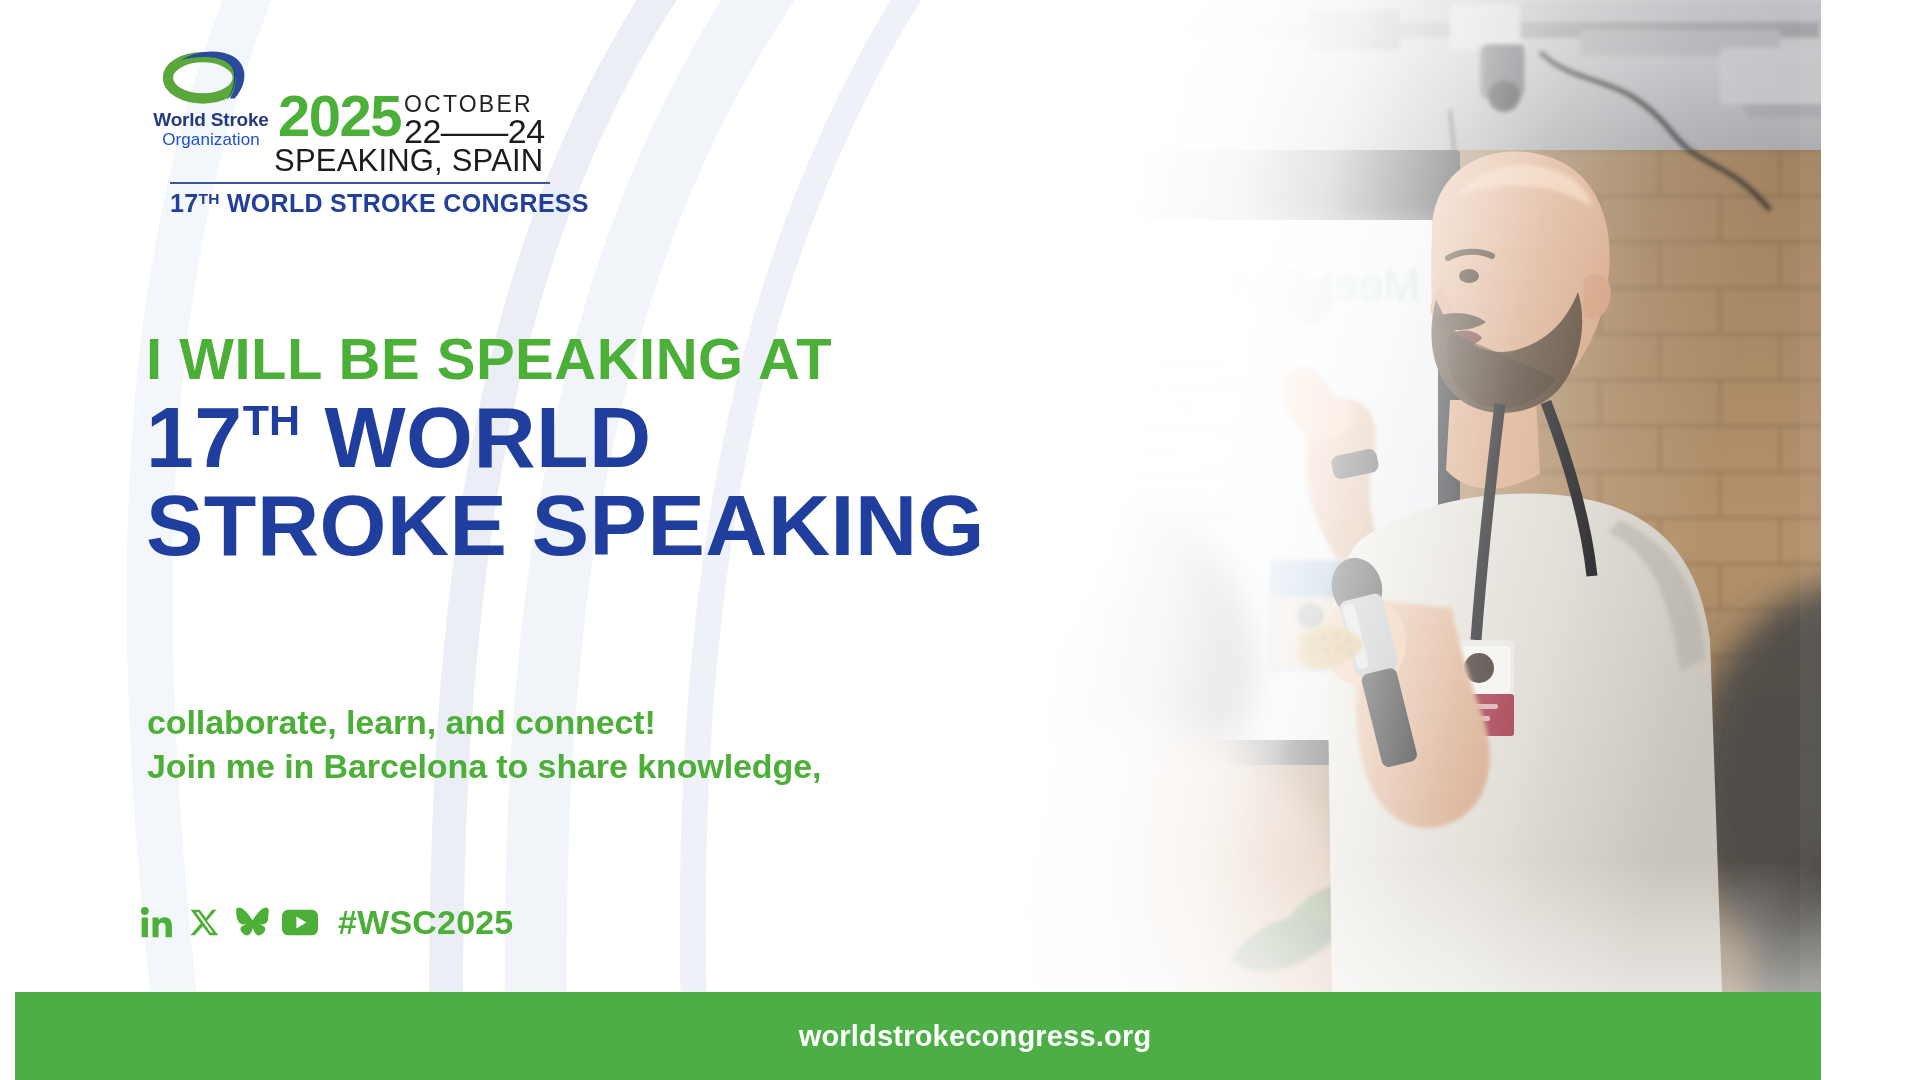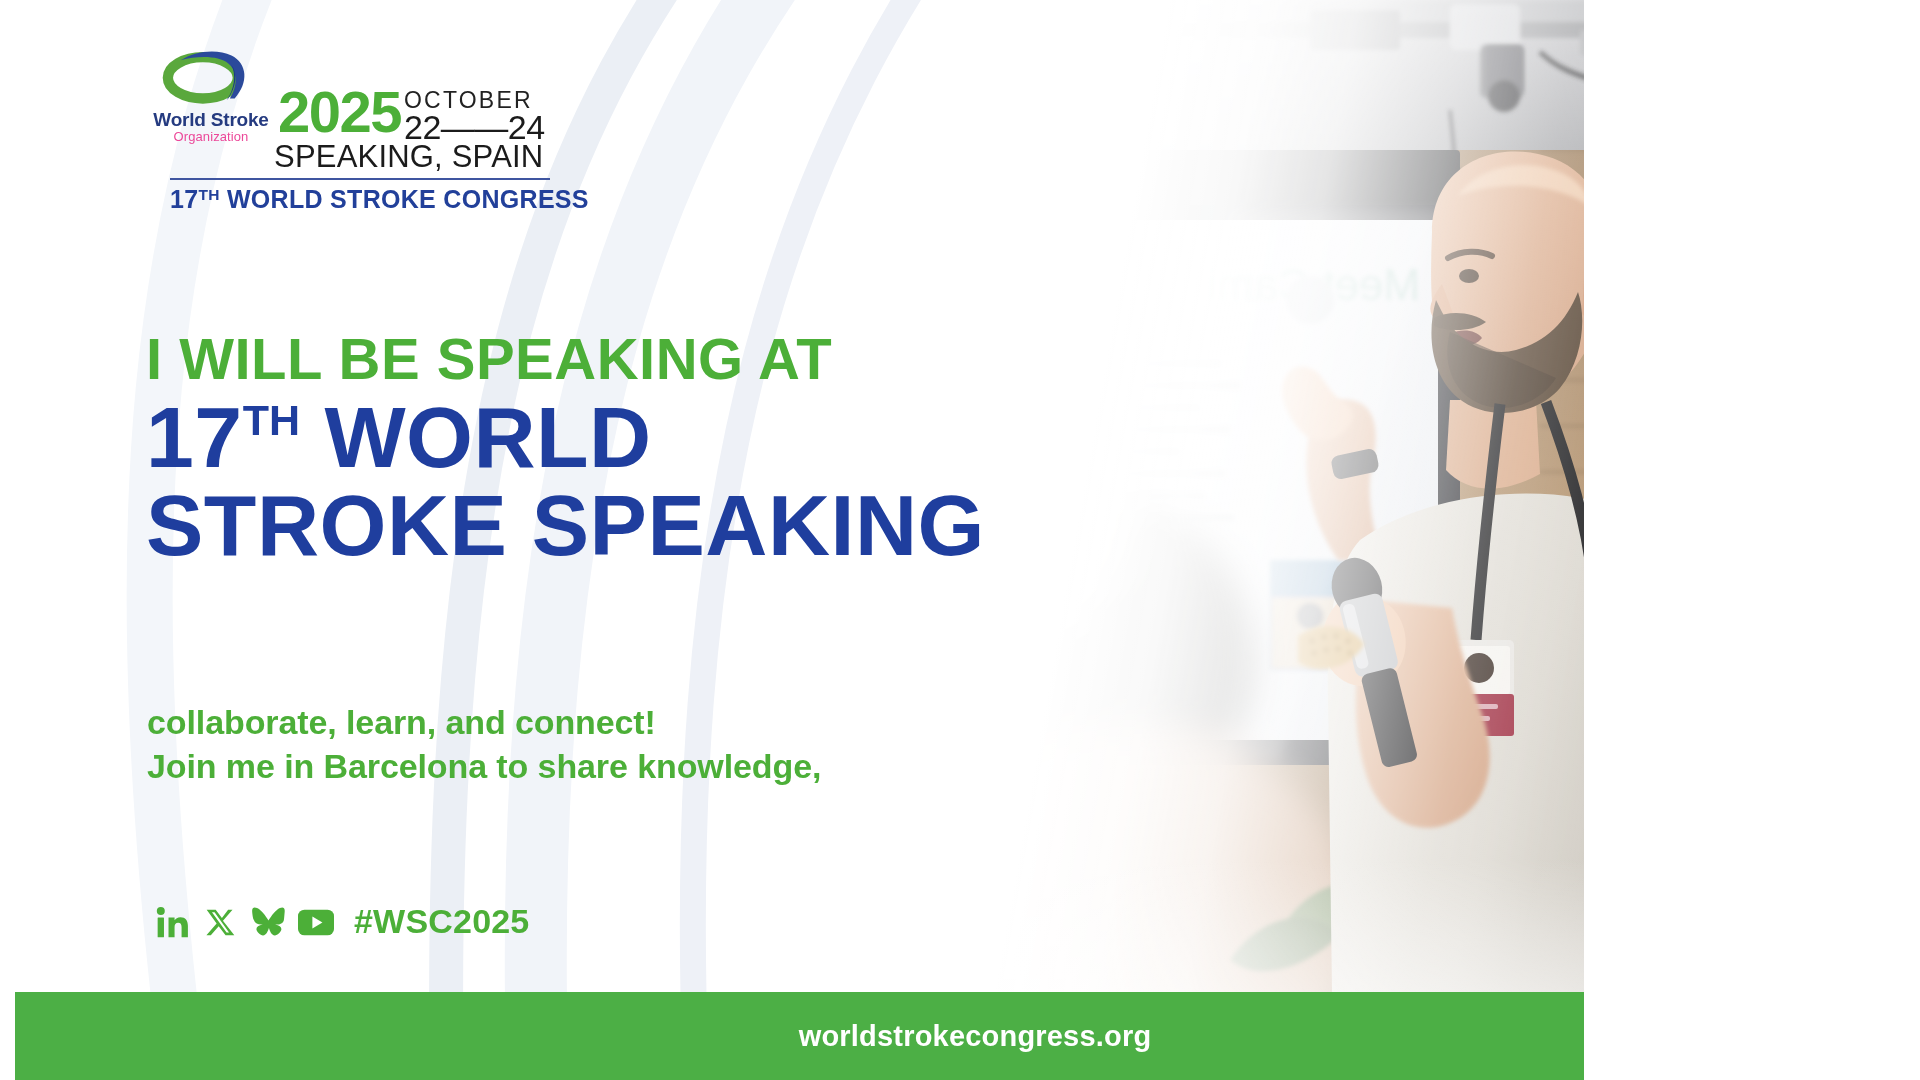--- a/index.html
+++ b/index.html
@@ -10,24 +10,25 @@
   body {
     width: 1920px;
     height: 1080px;
     overflow: hidden;
     font-family: "Liberation Sans", sans-serif;
     -webkit-font-smoothing: antialiased;
   }
 
   #banner {
     position: relative;
-    width: 1584px;
+    width: 1784px;
     height: 1080px;
     background: #ffffff;
     overflow: hidden;
+    padding-left: 37px;
   }
 
   
   #photo-layer {
     position: absolute;
     left: 980px;
     top: 0;
     width: 940px;
     height: 992px;
     overflow: hidden;
@@ -83,22 +84,22 @@
   .wso-emblem { display:block; width: 104px; height: 62px; margin: 0 auto 2px 6px; }
   .wso-name1 {
     font-size: 19px;
     font-weight: bold;
     color: #253B80;
     letter-spacing: -0.2px;
     text-align: center;
     line-height: 1.05;
   }
   .wso-name2 {
-    font-size: 13px;
-    color: #ec4899;
+    font-size: 17px;
+    color: #1d4ed8;
     text-align: center;
     line-height: 1.15;
     letter-spacing: 0.1px;
   }
   .date-block {
     display: flex;
     align-items: flex-start;
     padding-left: 8px;
     padding-bottom: 2px;
   }
@@ -190,23 +191,24 @@
     font-weight: bold;
     color: #4CAF38;
     line-height: 1.30;
     letter-spacing: -0.1px;
     margin: 0;
   }
 
   
   #social-row {
     position: absolute;
-    left: 148px;
+    left: 132px;
     top: 902px;
     display: flex;
+    align-items: center;
     gap: 0;
   }
   .social-icon {
     display: inline-flex;
     align-items: center;
     justify-content: center;
     width: 48px;
     height: 40px;
     cursor: pointer;
   }

